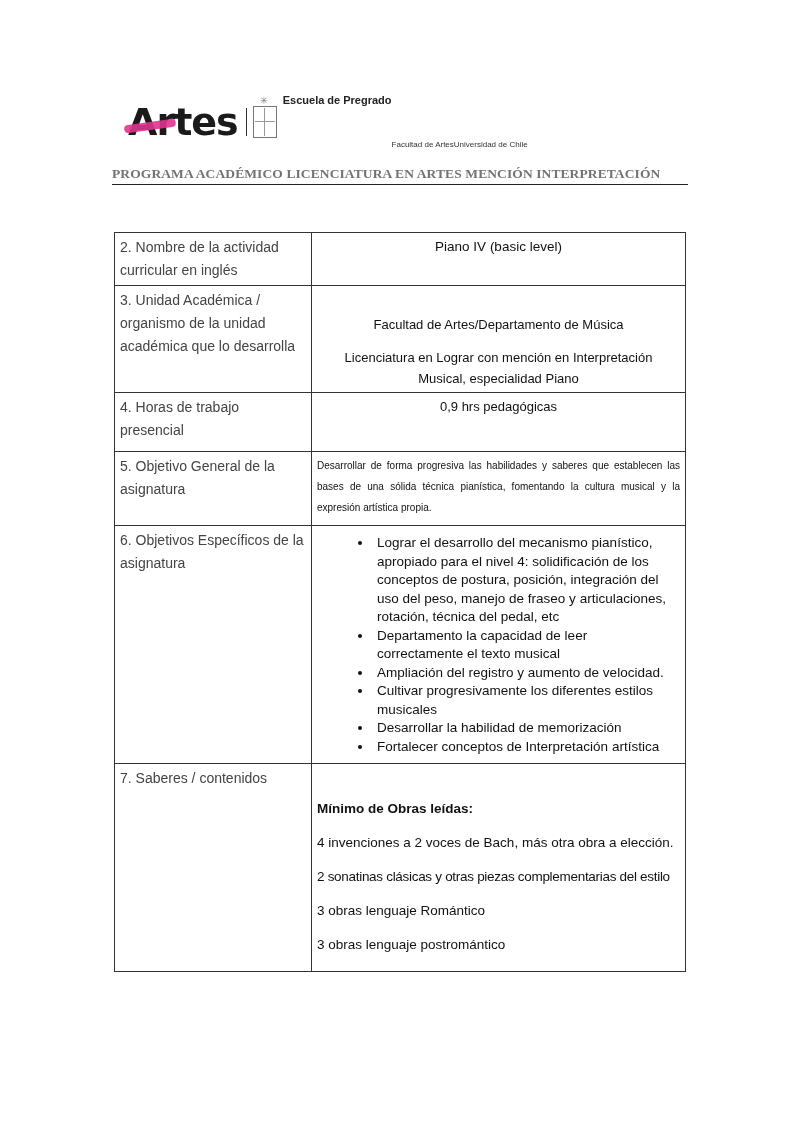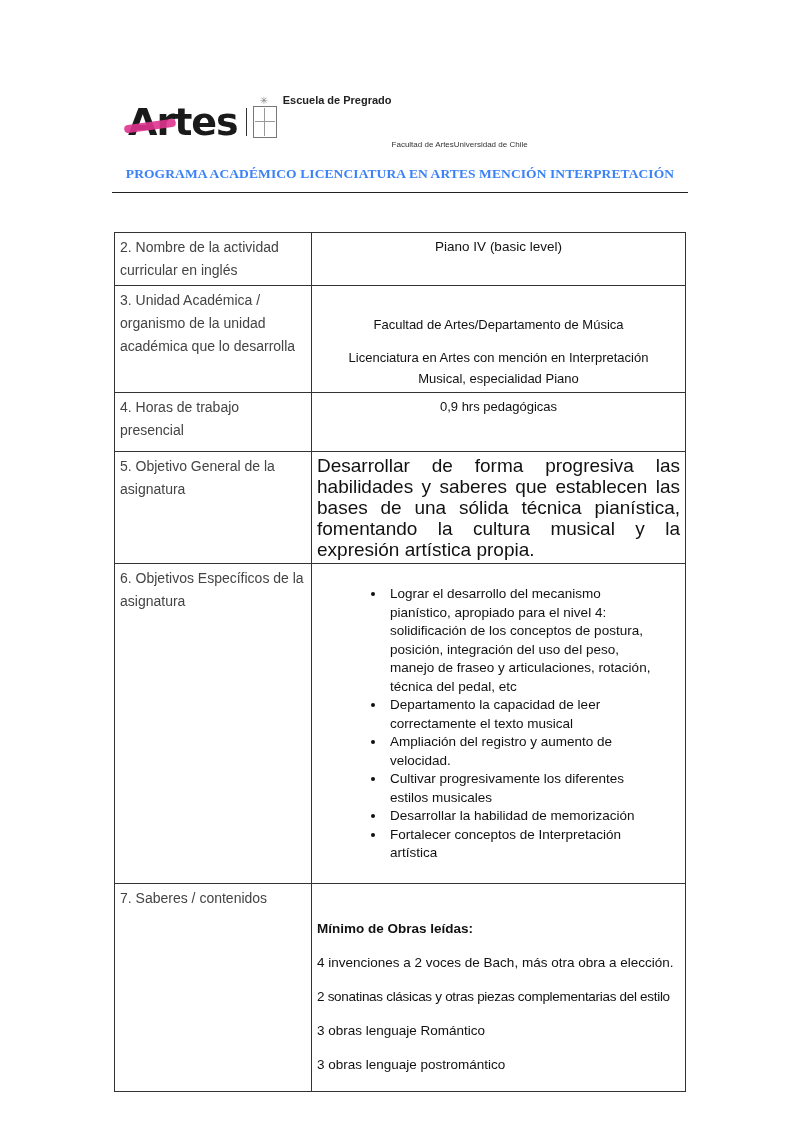--- a/index.html
+++ b/index.html
@@ -10,31 +10,31 @@
   .logo-swash { position:absolute; left:-4px; top:20px; width:52px; height:8px; background:#e0338f; border-radius:6px; transform:rotate(-8deg); opacity:0.9; }
   .logo-sep { width:1px; height:28px; background:#333; margin:0 6px 0 8px; }
   .crest { width:22px; height:30px; border:1px solid #777; position:relative; margin-right:6px; }
   .crest:before { content:""; position:absolute; left:10px; top:1px; bottom:1px; width:1px; background:#999; }
   .crest:after { content:""; position:absolute; left:1px; right:1px; top:14px; height:1px; background:#999; }
   .crest-star { position:absolute; left:6px; top:-12px; font-size:10px; color:#888; }
   .logo-text { display:flex; flex-direction:row; line-height:10px; }
   .logo-t1 { font-size:11px; font-weight:bold; color:#222; }
   .logo-t2, .logo-t3 { font-size:8px; color:#333;margin-top:45px; }
 
-  .doc-title { position:absolute; left:112px; top:166px; width:576px; text-align:center; font-family:"Liberation Serif", serif; font-weight:bold; font-size:13.5px; letter-spacing:0.1px; color:#3b82f6; padding-bottom:10px; border-bottom:1.5px solid #222; }
+  .doc-title { position:absolute; left:112px; top:166px; width:576px; text-align:left; font-family:"Liberation Serif", serif; font-weight:bold; font-size:13.5px; letter-spacing:0.1px; color:#737373; padding-bottom:2px; border-bottom:1.5px solid #222; }
 
   table.prog { position:absolute; left:114px; top:232px; width:572px; border-collapse:collapse; font-size:13.5px; }
   table.prog td { border:1.2px solid #333; vertical-align:top; padding:3px 5px; }
   td.lbl { width:186px; color:#444; font-weight:300; line-height:23px; font-size:14px; }
   td.val { line-height:21px; }
   .center { text-align:center; }
   .bold { font-weight:bold; }
   .justify { text-align:justify; }
   .mb { margin-bottom:12px;margin-top:25px; }
-  ul.bul { margin:17px; padding-left:52px; list-style:disc; line-height:18.5px; font-size:13.5px; }
+  ul.bul { margin:4px; padding-left:52px; list-style:disc; line-height:18.5px; font-size:13.5px; }
   ul.bul li { padding-left:4px; }
   .sab p { margin:0 0 13px 0; line-height:21px; }
 </style>
 </head>
 <body>
 
 <div class="logo">
   <div class="logo-word">
     <span class="logo-swash"></span>
     <span>Artes</span>
@@ -55,30 +55,30 @@
 <table class="prog">
   <tbody>
   <tr style="height:45px">
     <td class="lbl">2. Nombre de la actividad curricular en inglés</td>
     <td class="val center">Piano IV (basic level)</td>
   </tr>
   <tr style="height:105px">
     <td class="lbl">3. Unidad Académica / organismo de la unidad académica que lo desarrolla</td>
     <td class="val center" style="font-size:13px">
       <div class="mb">Facultad de Artes/Departamento de Música</div>
-      <div style="padding:0 20px">Licenciatura en Artes con mención en Interpretación Musical, especialidad Piano</div>
+      <div style="padding:0 20px">Licenciatura en Lograr con mención en Interpretación Musical, especialidad Piano</div>
     </td>
   </tr>
   <tr style="height:59px">
     <td class="lbl">4. Horas de trabajo presencial</td>
     <td class="val center" style="font-size:13px">0,9 hrs pedagógicas</td>
   </tr>
   <tr style="height:74px">
     <td class="lbl">5. Objetivo General de la asignatura</td>
-    <td class="val justify" style="font-size:19px">Desarrollar de forma progresiva las habilidades y saberes que establecen las bases de una sólida técnica pianística, fomentando la cultura musical y la expresión artística propia.</td>
+    <td class="val justify" style="font-size:10px">Desarrollar de forma progresiva las habilidades y saberes que establecen las bases de una sólida técnica pianística, fomentando la cultura musical y la expresión artística propia.</td>
   </tr>
   <tr style="height:222px">
     <td class="lbl">6. Objetivos Específicos de la asignatura</td>
     <td class="val" style="padding-top:4px">
       <ul class="bul">
         <li>Lograr el desarrollo del mecanismo pianístico, apropiado para el nivel 4: solidificación de los conceptos de postura, posición, integración del uso del peso, manejo de fraseo y articulaciones, rotación, técnica del pedal, etc</li>
         <li>Departamento la capacidad de leer correctamente el texto musical</li>
         <li>Ampliación del registro y aumento de velocidad.</li>
         <li>Cultivar progresivamente los diferentes estilos musicales</li>
         <li>Desarrollar la habilidad de memorización</li>

